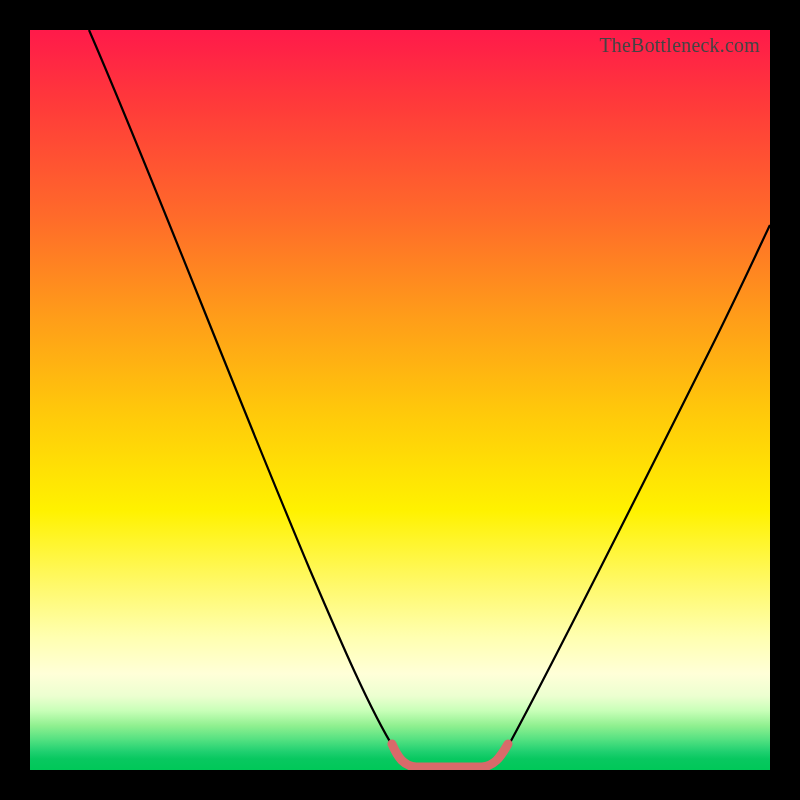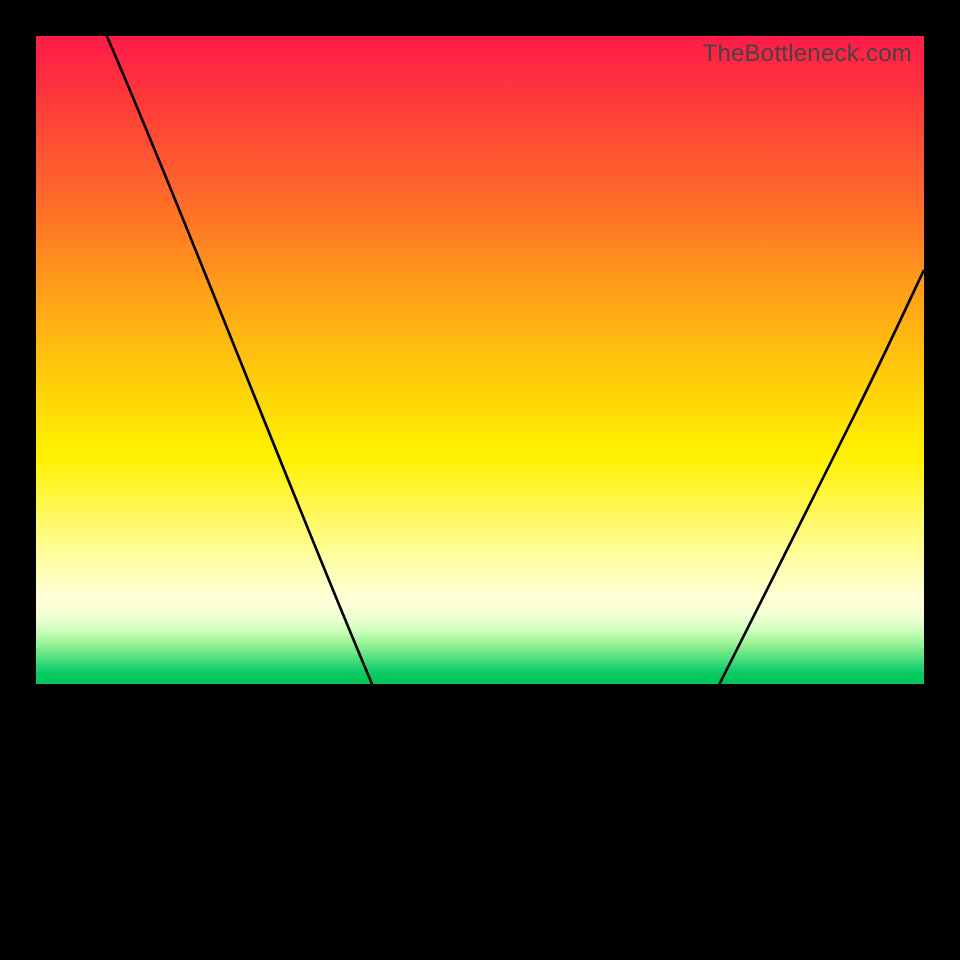--- a/index.html
+++ b/index.html
@@ -9,22 +9,23 @@
     width: 800px;
     height: 800px;
     overflow: hidden;
     font-family: Arial, sans-serif;
   }
   .chart-frame {
     position: absolute;
     left: 30px;
     top: 30px;
     width: 740px;
-    height: 540px;
+    height: 740px;
     overflow: hidden;
+    font-family: Liberation Serif, serif;
   }
   .gradient-bg {
     position: absolute;
     inset: 0;
     background: linear-gradient(to bottom,
       #ff1a4a 0%,
       #ff3a3a 10%,
       #ff6a2a 25%,
       #ff9a1a 38%,
       #ffca0a 52%,

